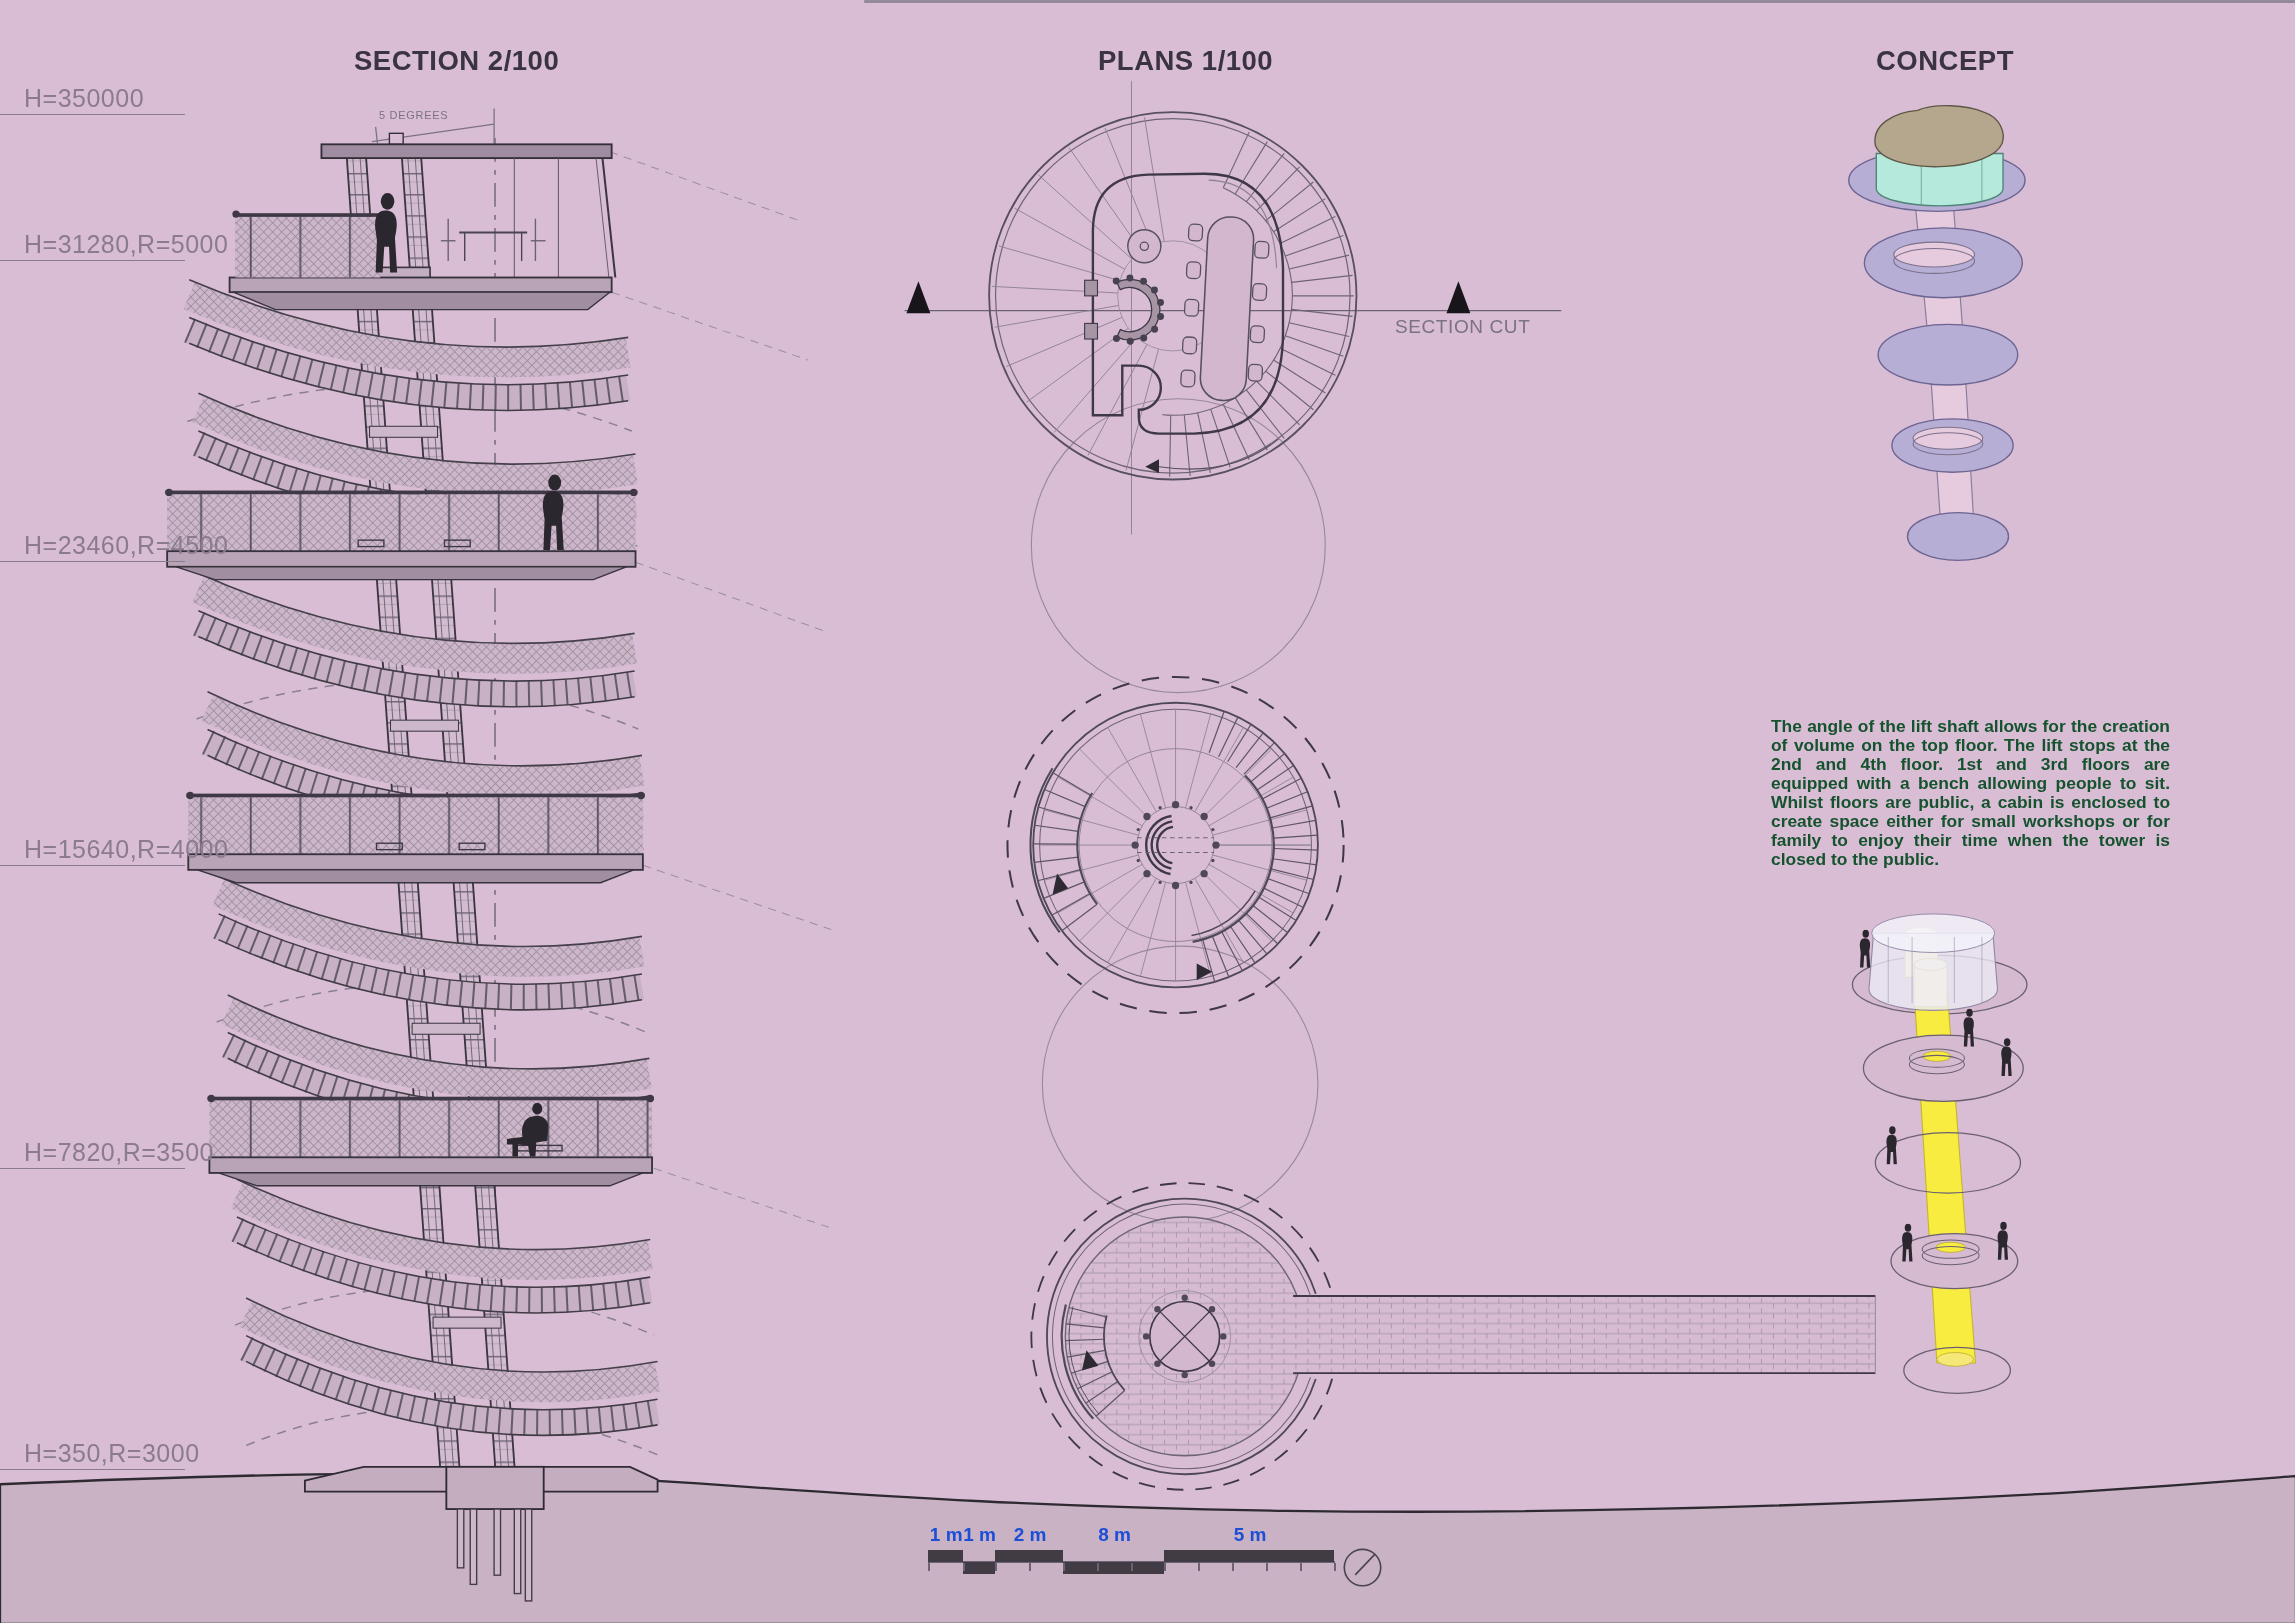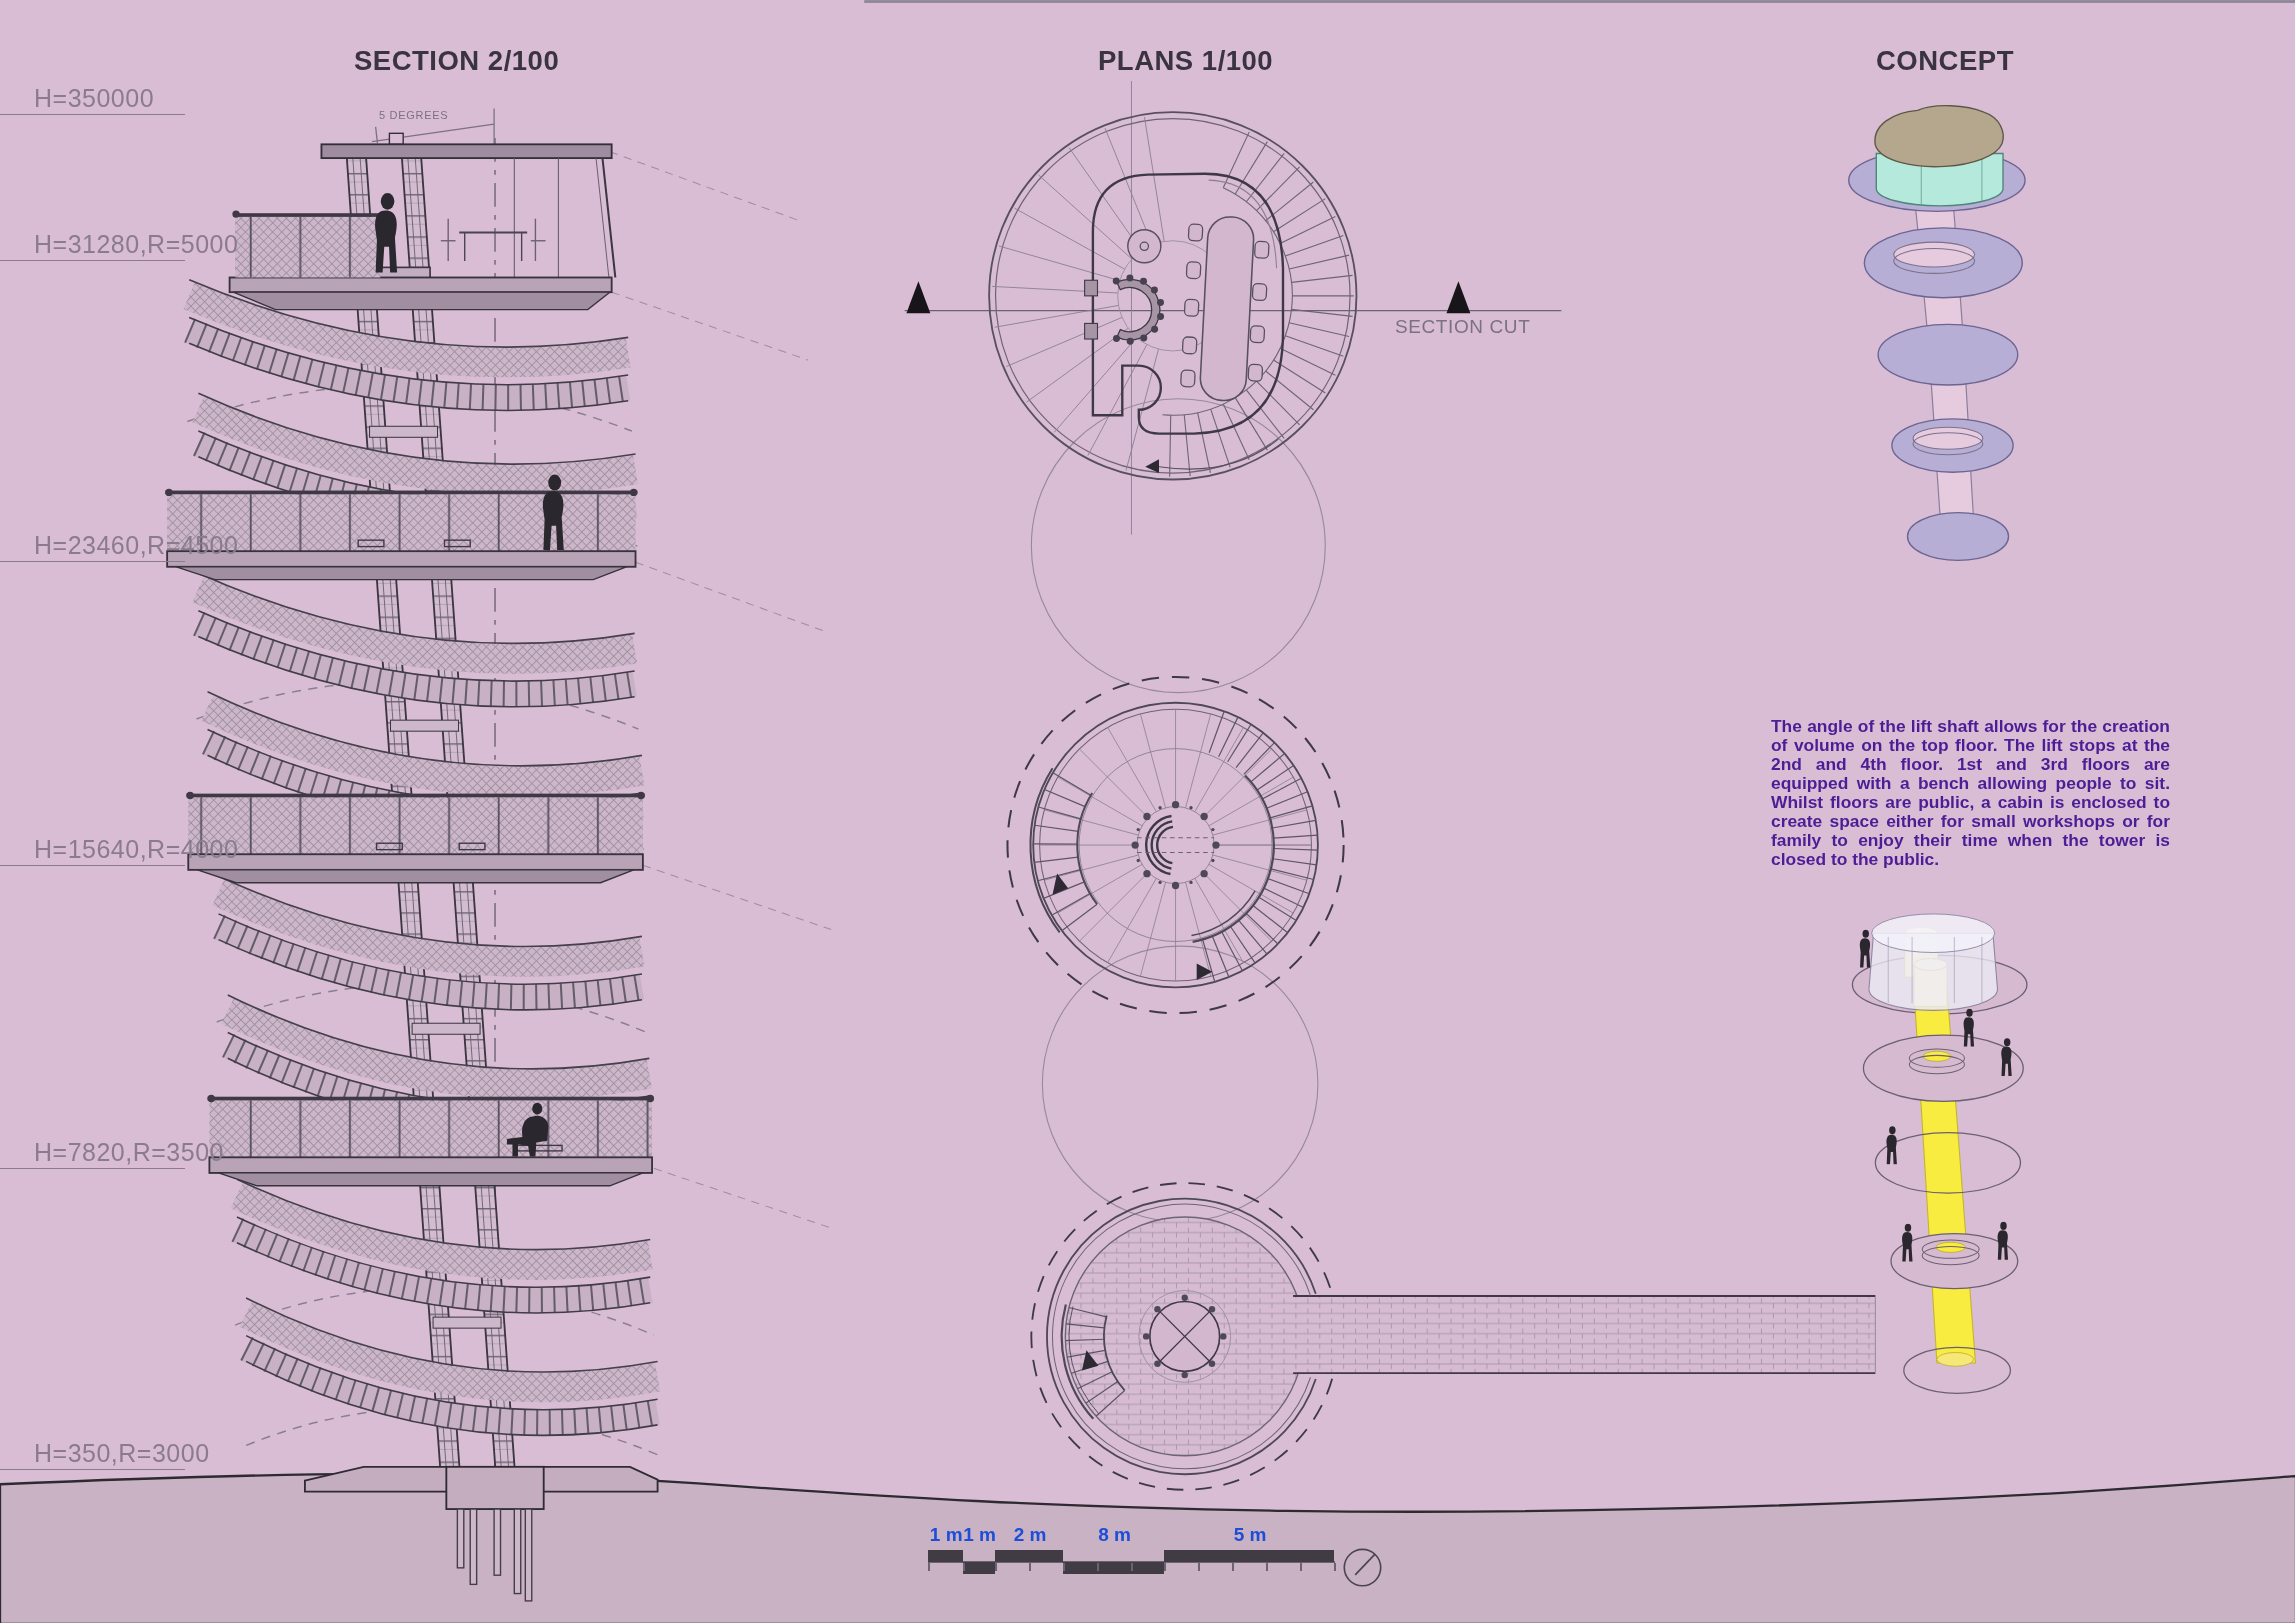--- a/index.html
+++ b/index.html
@@ -2,25 +2,25 @@
 <html style="font-size:14.7px"><head>
 <meta charset="utf-8">
 <style>
   html,body{margin:0;padding:0;background:#b8a2b4;}
   #canvas{position:relative;width:2296px;height:1624px;background:#d9bdd5;overflow:hidden;
           font-family:"Liberation Sans", sans-serif;}
   #art{position:absolute;left:0;top:0;}
   .t{position:absolute;white-space:nowrap;}
   .title{font-weight:700;font-size:27.5px;color:#3a3440;letter-spacing:0.5px;}
   .hlabel{width:185px;border-bottom:1.8px solid #8a7c8d;height:31px;line-height:29px;
-          padding-left:34px;font-size:25px;color:#8a7c8d;letter-spacing:0.5px;box-sizing:border-box;}
+          padding-left:24px;font-size:25px;color:#8a7c8d;letter-spacing:0.5px;box-sizing:border-box;}
   .small-note{font-size:11px;color:#7b7280;letter-spacing:0.7px;}
   .cut-note{font-size:19px;color:#7b7280;letter-spacing:0.6px;}
   #concept-paragraph{position:absolute;left:1771px;top:717px;width:399px;font-weight:700;
-          font-size:17.4px;line-height:19px;color:#4c1d95;text-align:justify;white-space:normal;}
+          font-size:17.4px;line-height:19px;color:#14532d;text-align:justify;white-space:normal;}
   #scalebar{position:absolute;left:926px;top:1524px;width:432px;height:57px;}
   #scalebar .lbl{position:absolute;top:0;font-weight:700;font-size:19px;color:#1d4ed8;text-align:center;}
   #scalebar .bar{position:absolute;height:12px;background:#413c43;}
   #scalebar .base{position:absolute;left:1.8px;top:37px;width:407px;height:1.8px;background:#6b6273;}
   #scalebar .tick{position:absolute;top:39px;width:1.8px;height:8.3px;background:#6b6273;}
   #compass{position:absolute;left:1337px;top:1543px;}
 </style>
 </head>
 <body>
 

